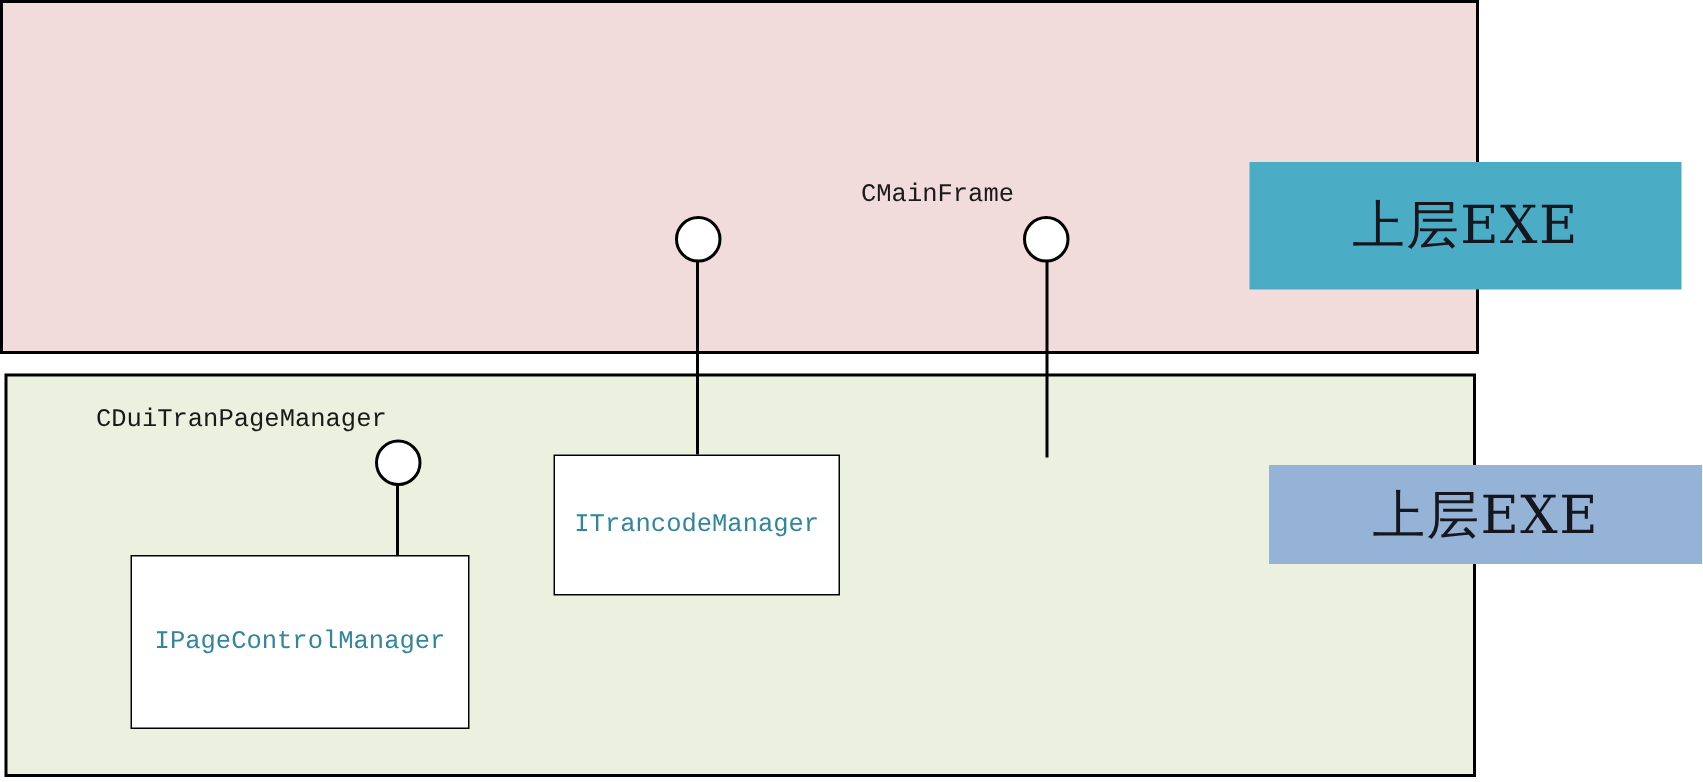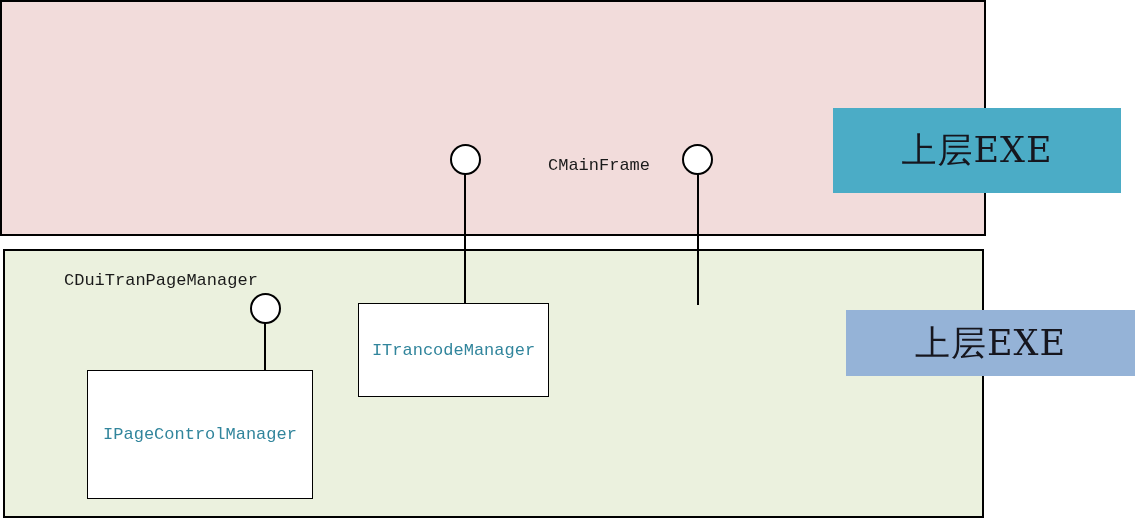--- a/index.html
+++ b/index.html
@@ -54,21 +54,21 @@
     background:var(--dll-tag-bg);
   }
   .class-label {
     position:absolute;
     font-size:17px;
     color:var(--class-text);
     white-space:nowrap;
     z-index:3;
   }
   .lbl-ctrancode { left:280px; top:121px; }
-  .lbl-cmainframe { left:548px; top:121px;margin-top:35px; }
+  .lbl-cmainframe { left:574px; top:121px; }
   .lbl-cduitran { left:64px; top:271px; }
   .connector {
     position:absolute;
     width:2px;
     background:var(--line-color);
     z-index:2;
   }
   .conn-1 { left:464px; top:174px; height:130px; }
   .conn-2 { left:697px; top:174px; height:131px; }
   .conn-3 { left:264px; top:323px; height:48px; }
@@ -88,22 +88,22 @@
     background:#ffffff;
     border:1.5px solid var(--line-color);
     display:flex;
     align-items:center;
     justify-content:center;
     font-size:17px;
     color:var(--interface-text);
     white-space:nowrap;
     z-index:3;
   }
-  .box-ipagecontrol { left:87px;  top:370px; width:226px; height:129px; }
-  .box-itrancode    { left:358px; top:303px; width:191px; height:94px; }
+  .box-ipagecontrol { left:87px;  top:370px; width:226px; height:116px; }
+  .box-itrancode    { left:369px; top:303px; width:191px; height:94px; }
   .box-itran        { left:606px; top:304px; width:185px; height:93px; }
 </style>
 </head>
 <body>
 
 <div class="canvas">
 
   <div class="layer layer-upper"></div>
 
   <div class="layer layer-lower"></div>

